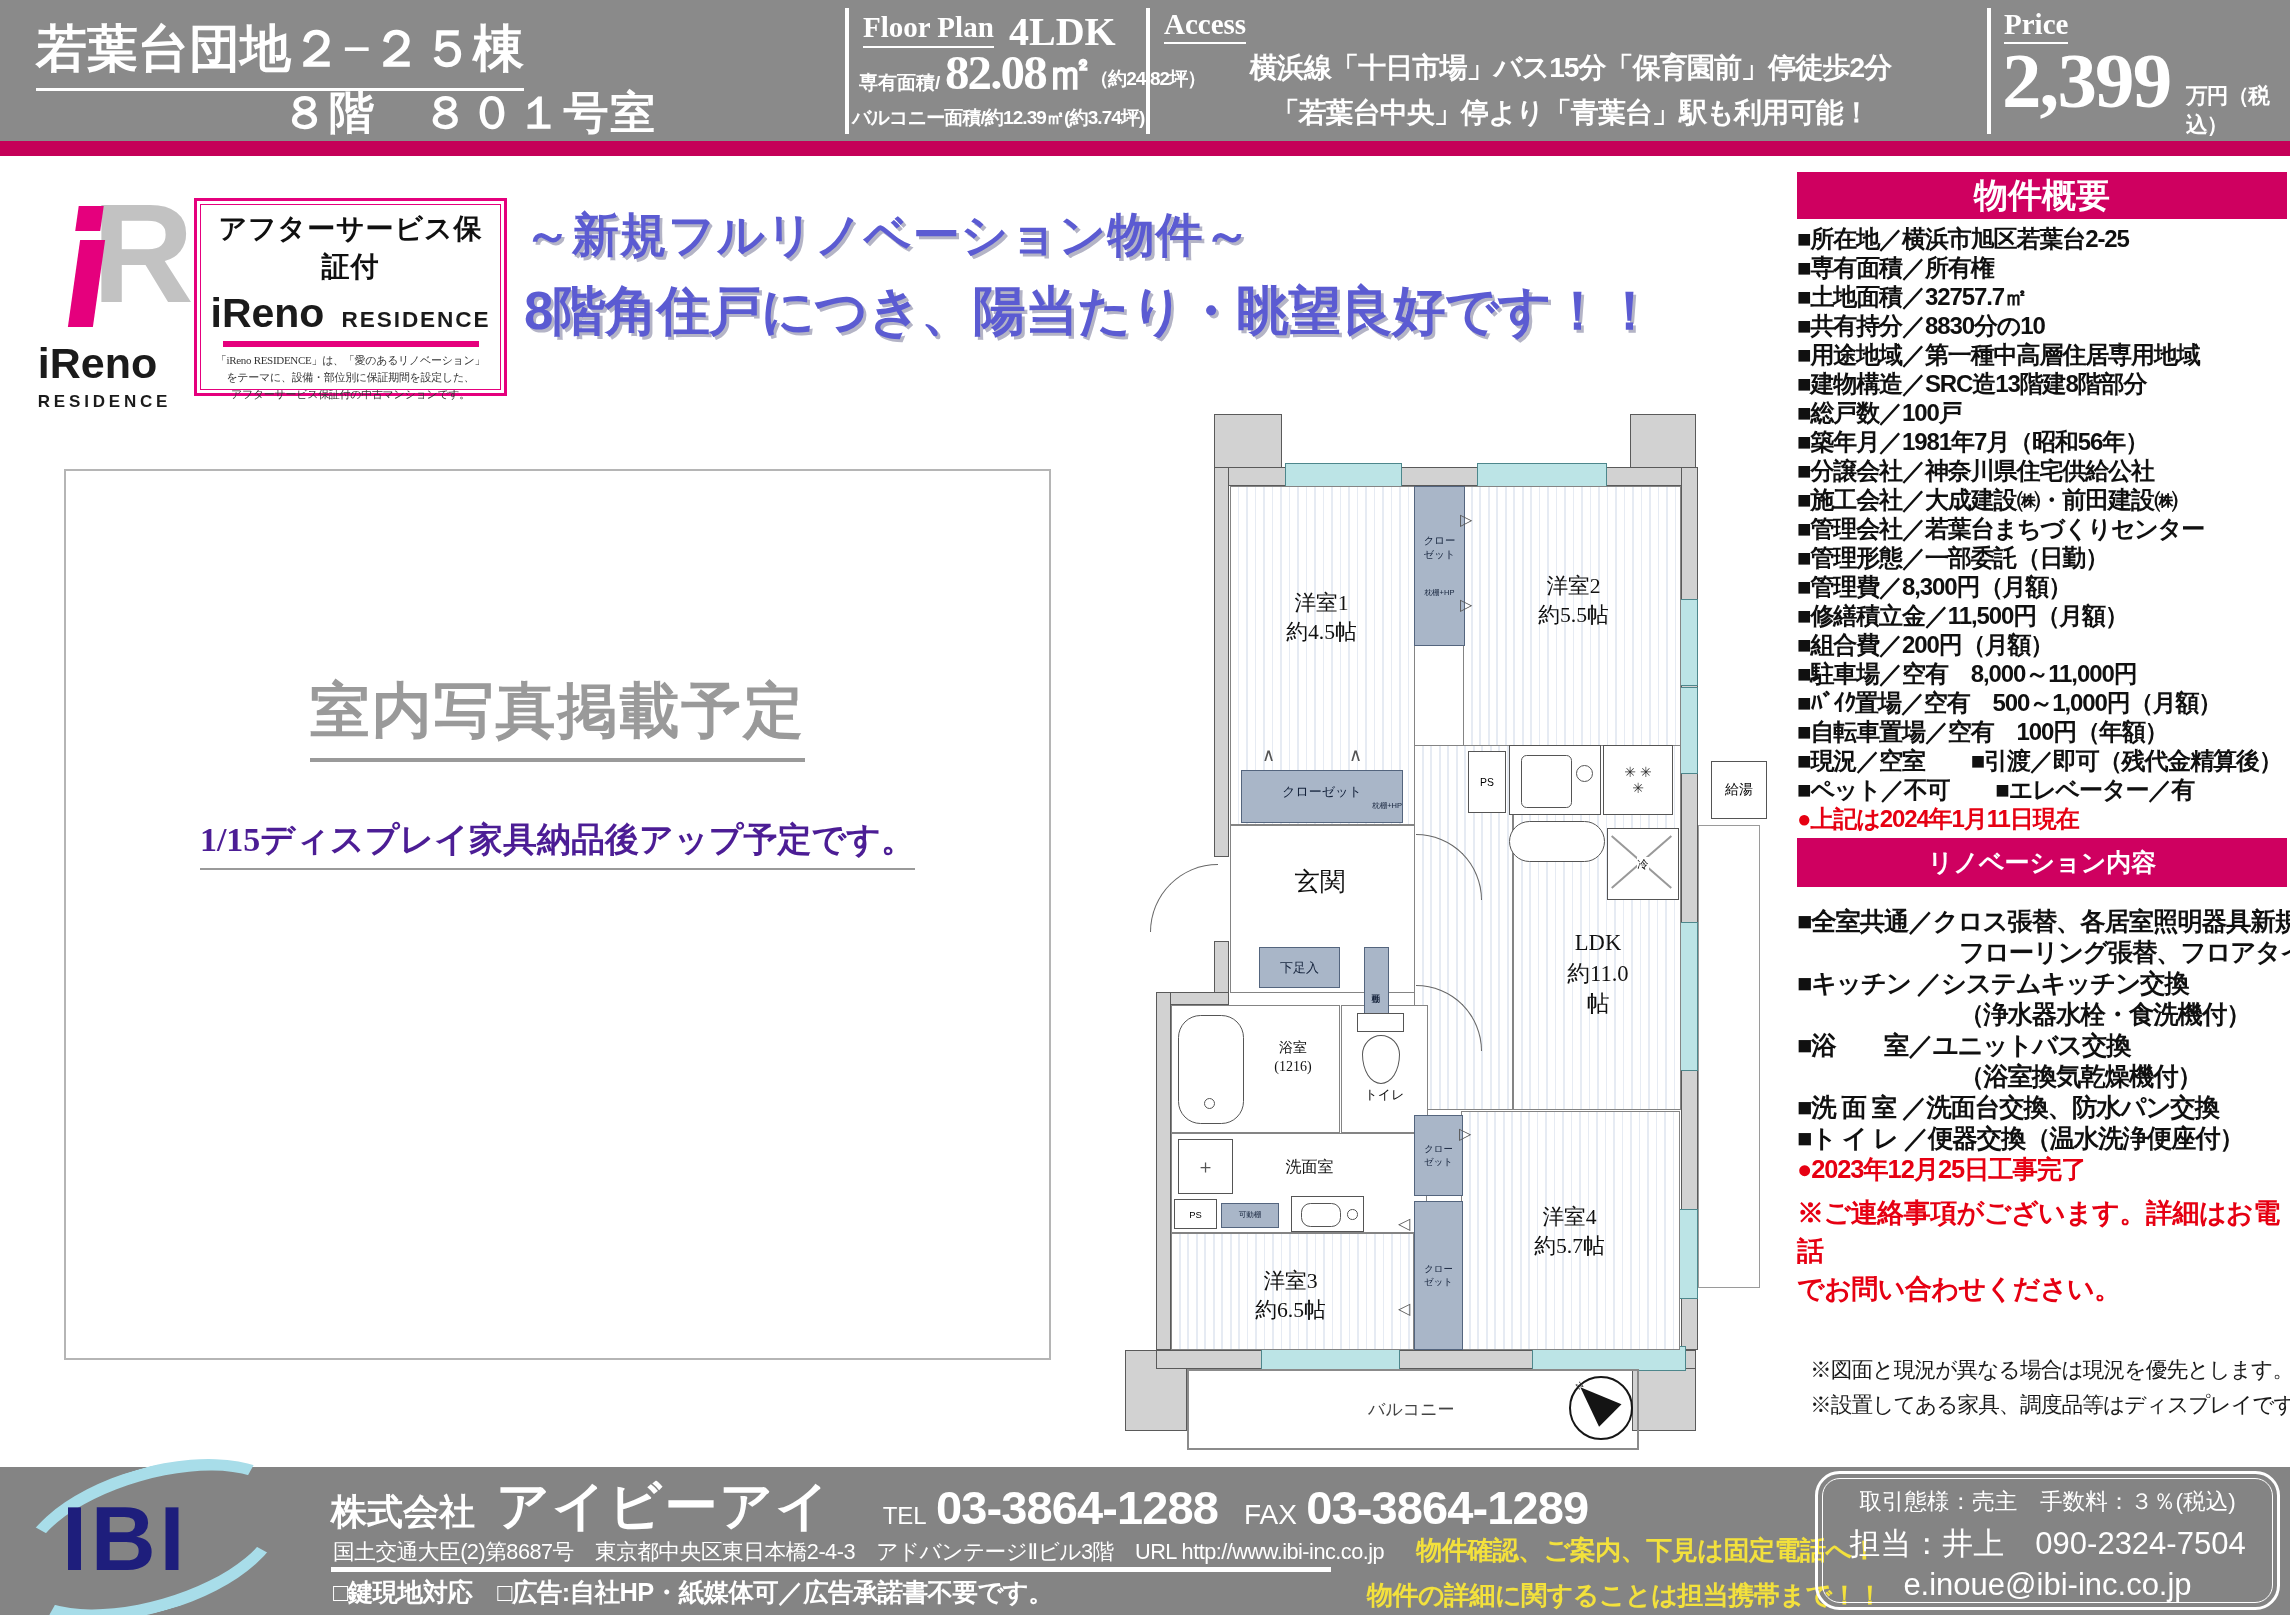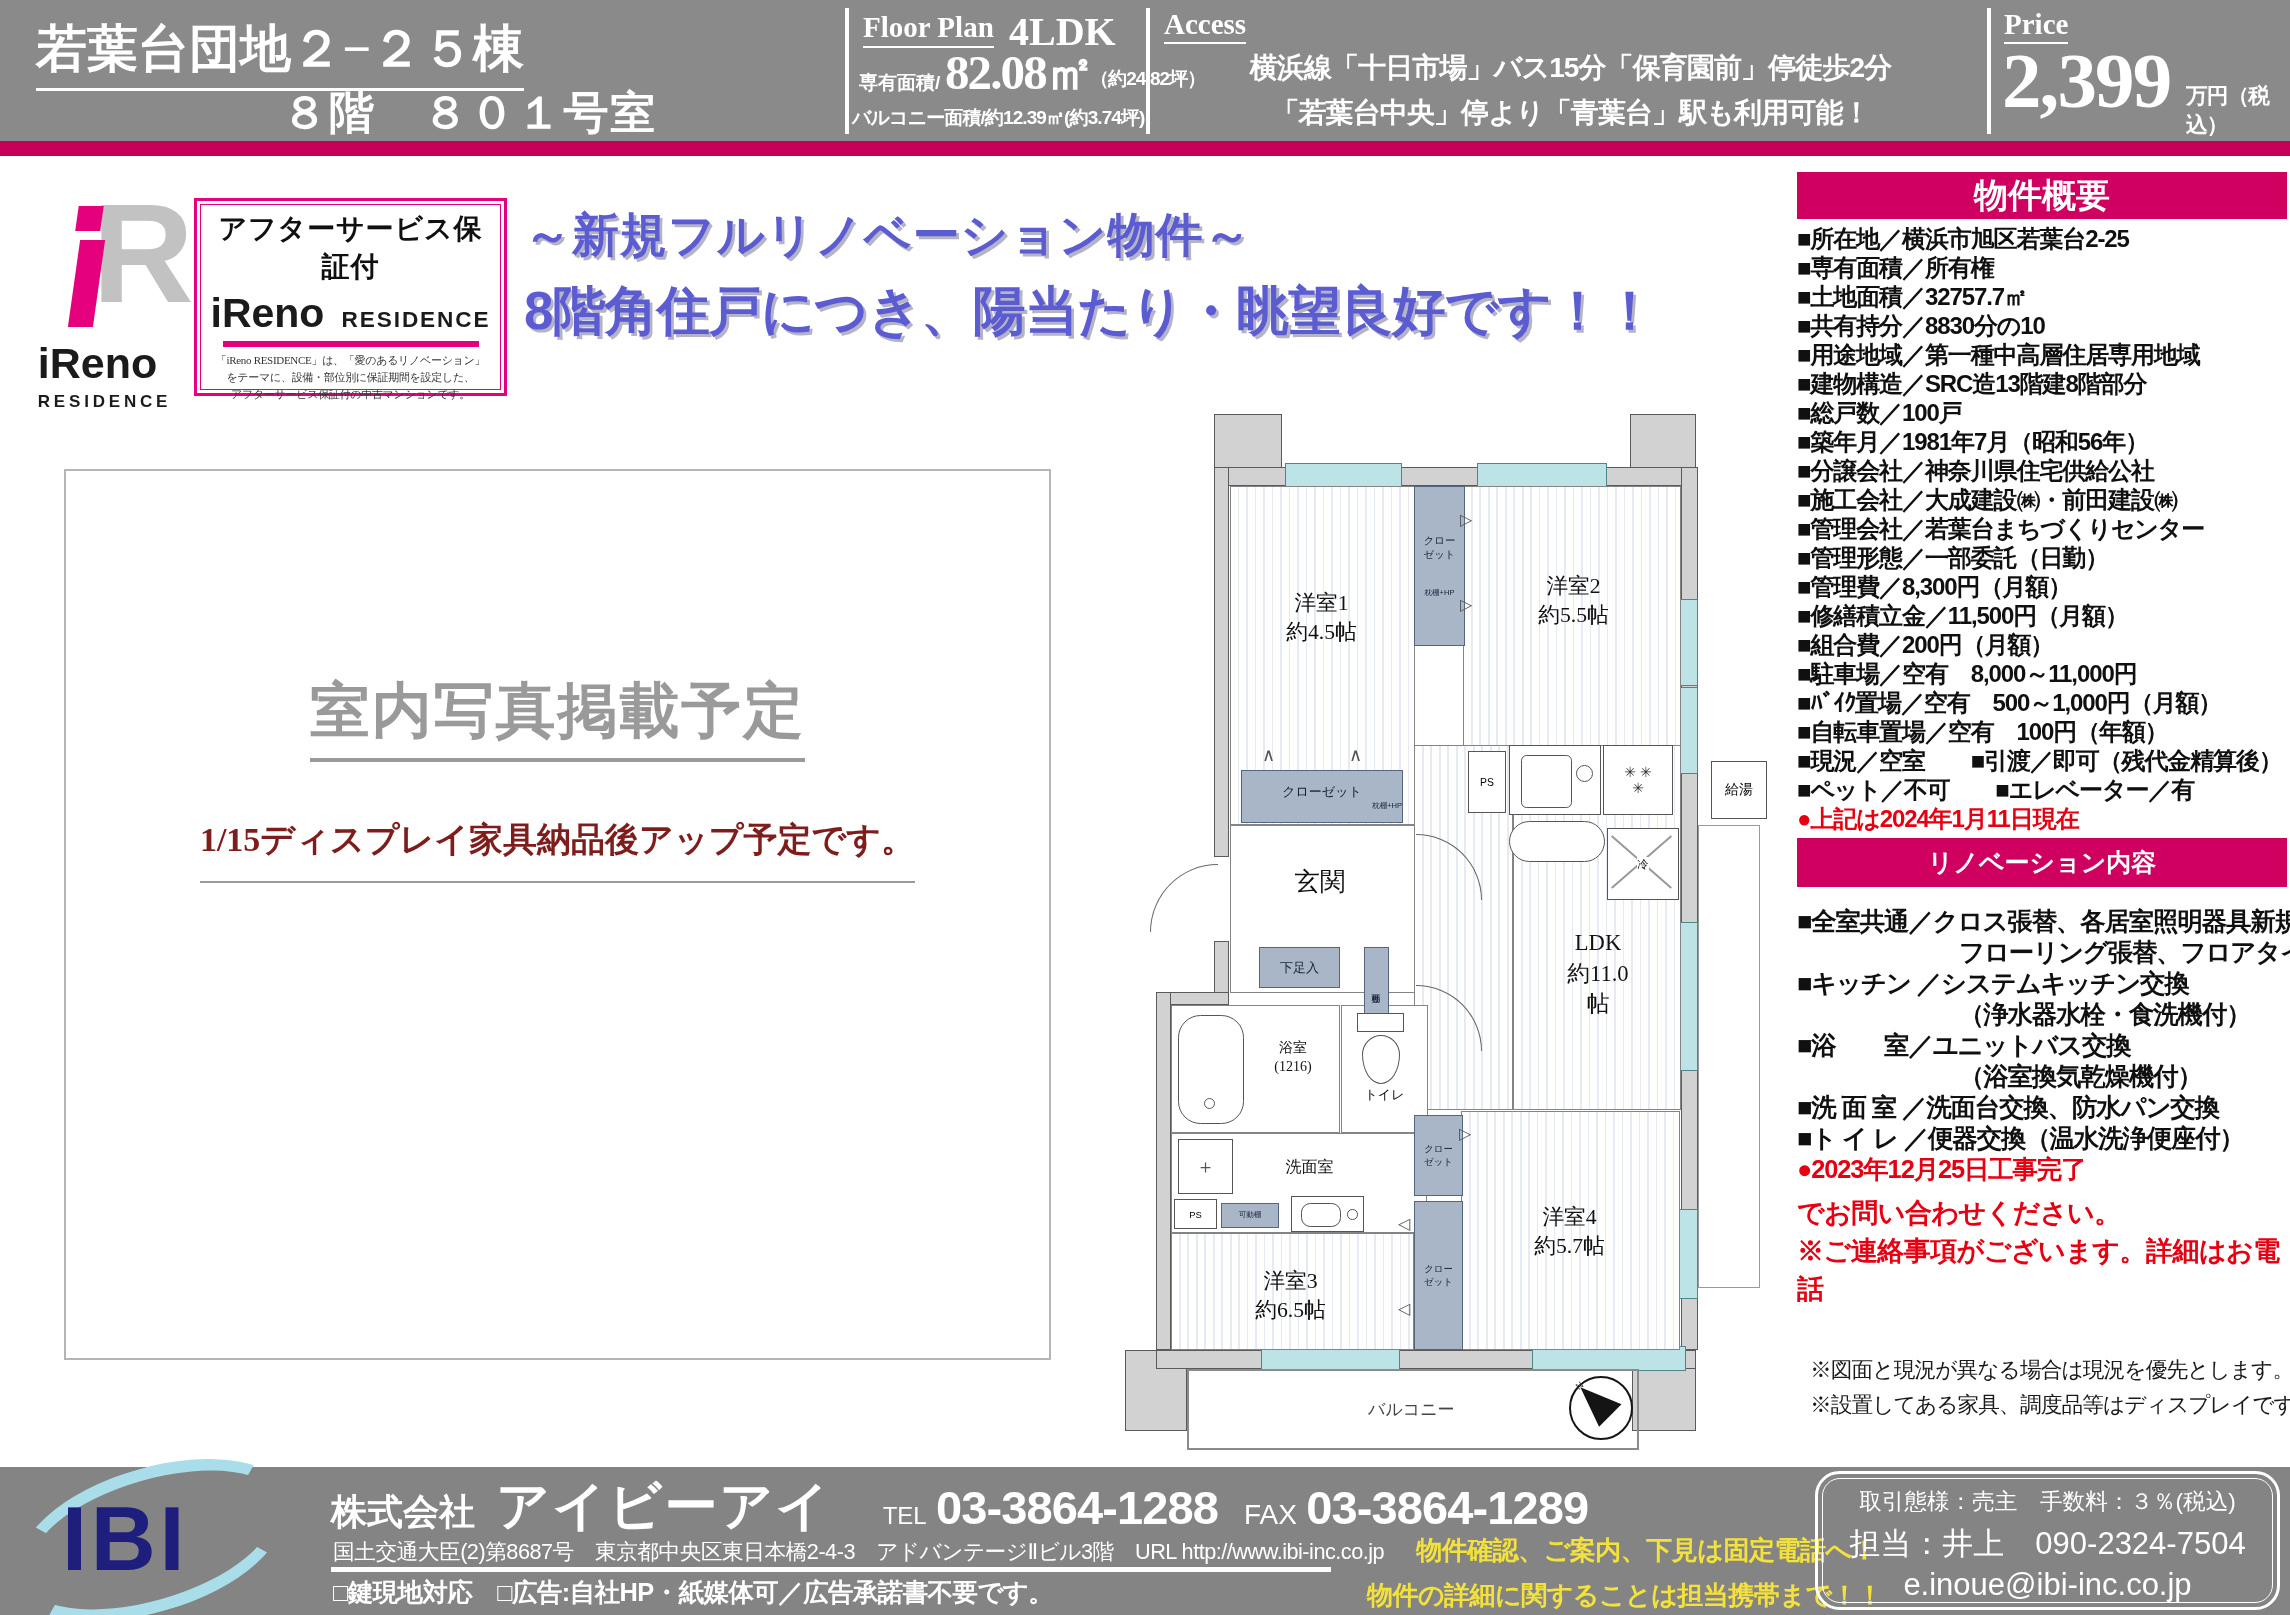--- a/index.html
+++ b/index.html
@@ -43,22 +43,22 @@
   .badge .d{font-size:11px;color:#333;line-height:1.55;letter-spacing:-0.3px;font-family:Liberation Serif, serif;}
   
   .headline{left:524px;top:200px;width:1262px;color:#5b5bd2;font-weight:800;
             text-shadow:2.8px 2.8px 0 #b4b4c6;line-height:1.5;}
   .headline .h1{font-size:47px;letter-spacing:0.9px;}
   .headline .h2{font-size:53px;letter-spacing:-0.9px;}
   
   .photo{left:64px;top:469px;width:987px;height:891px;background:#fff;border:2.8px solid #b5b5b5;text-align:center;}
   .photo .pt{margin-top:200px;display:inline-block;font:bold 60px "Liberation Serif",serif;color:#9a9a9a;
              border-bottom:4.7px solid #9a9a9a;padding-bottom:5.6px;letter-spacing:1.9px;}
-  .photo .pc{margin-top:55px;display:inline-block;font:bold 34px "Liberation Serif",serif;color:#7f1d1d;
-             border-bottom:2.8px solid #9a9a9a;padding-bottom:18px;}
+  .photo .pc{margin-top:55px;display:inline-block;font:bold 34px "Liberation Serif",serif;color:#4c1d95;
+             border-bottom:2.8px solid #9a9a9a;padding-bottom:5px;}
   
   .fpc{left:1125px;top:414px;width:669px;height:1040px;}
   .pw{position:absolute;background:#d2d2d2;border:1.9px solid #5a5a5a;box-sizing:border-box;}
   .win{position:absolute;background:#bce4e6;border:1.9px solid #4d878c;box-sizing:border-box;}
   .hatch{position:absolute;box-sizing:border-box;border:1.9px solid #848484;
          background:repeating-linear-gradient(90deg,#ffffff 0,#ffffff 6.6px,#e6ebf3 6.6px,#e6ebf3 8.5px);}
   .plain{position:absolute;box-sizing:border-box;border:1.9px solid #848484;background:#ffffff;}
   .slate{position:absolute;box-sizing:border-box;background:#a9b6c8;border:1.9px solid #54657e;color:#13213a;
          display:flex;align-items:center;justify-content:center;text-align:center;}
   .unit{position:absolute;box-sizing:border-box;background:#fff;border:1.9px solid #555;
@@ -356,22 +356,22 @@
     <li class="ind">フローリング張替、フロアタイル張替</li>
     <li>■キッチン ／システムキッチン交換</li>
     <li class="ind">（浄水器水栓・食洗機付）</li>
     <li>■浴　　室／ユニットバス交換</li>
     <li class="ind">（浴室換気乾燥機付）</li>
     <li>■洗 面 室 ／洗面台交換、防水パン交換</li>
     <li>■ト イ レ ／便器交換（温水洗浄便座付）</li>
     <li class="rednote">●2023年12月25日工事完了</li>
   </ul>
   <div class="abs contact-red">
+    <div>※ご連絡事項がございます。詳細はお電話</div>
     <div>でお問い合わせください。</div>
-    <div>※ご連絡事項がございます。詳細はお電話</div>
   </div>
 
   <div class="abs notes">
     <div>※図面と現況が異なる場合は現況を優先とします。</div>
     <div>※設置してある家具、調度品等はディスプレイです。</div>
   </div>
 
   <div class="abs footer">
     <div class="sw sw1"></div>
     <div class="sw sw2"></div>

